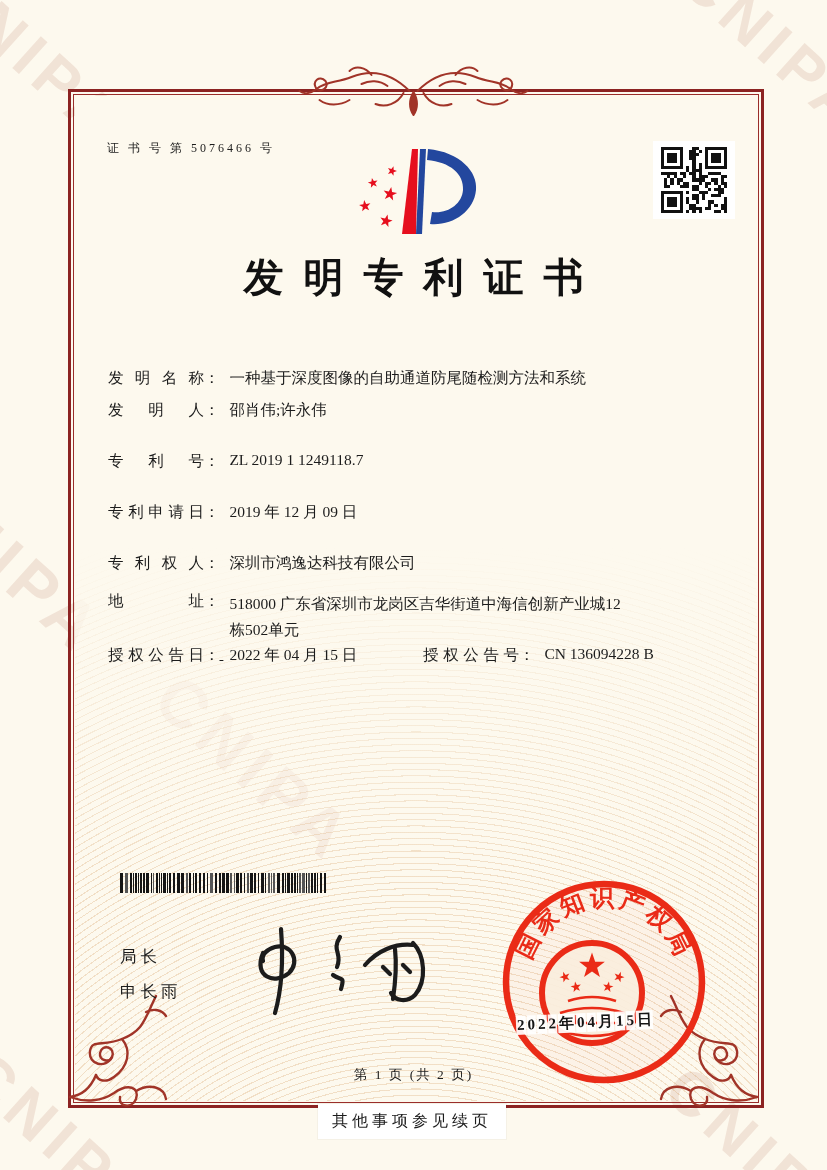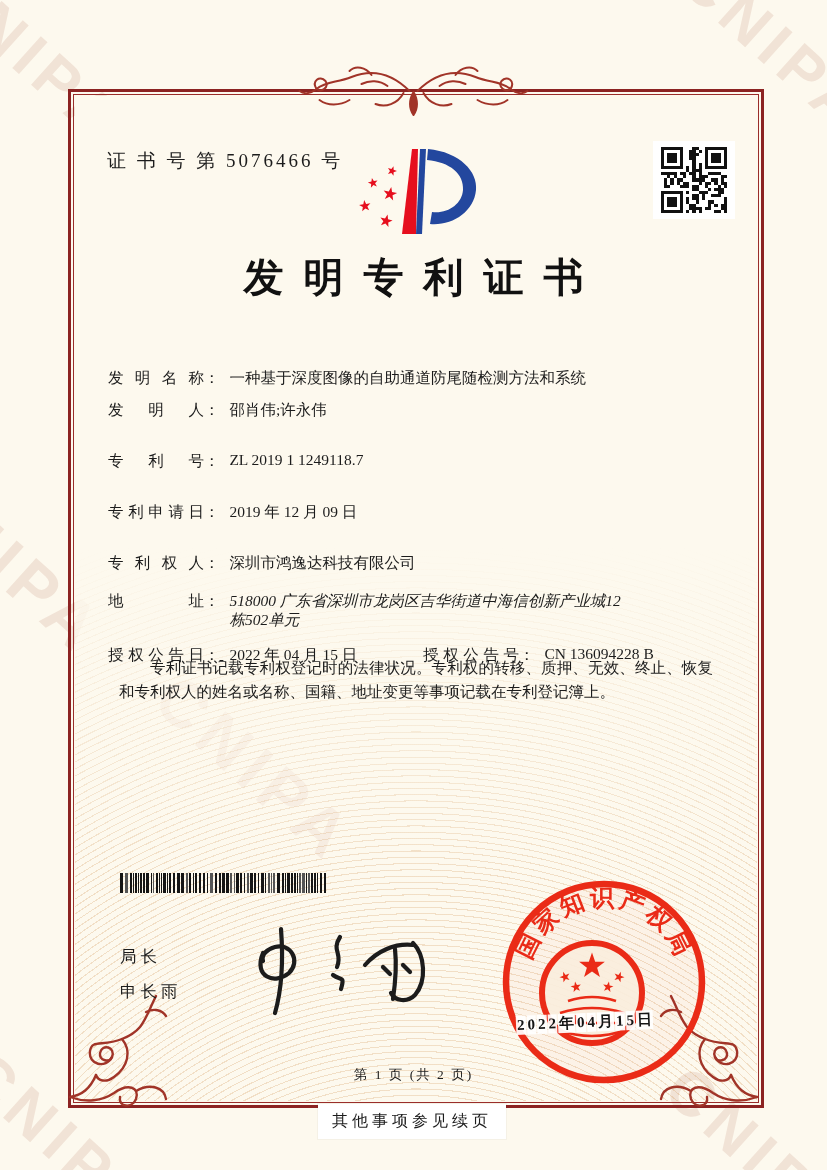--- a/index.html
+++ b/index.html
@@ -13,28 +13,28 @@
   
   .frame{position:absolute;left:68px;top:89px;width:690px;height:1013px;
          border:3px solid #8c2322;}
   .frame-inner{position:absolute;left:2px;top:2px;right:2px;bottom:2px;
          border:1px solid #9a2d2a;}
   .guilloche{position:absolute;left:4px;top:4px;right:4px;bottom:4px;
      background:
        linear-gradient(180deg,#fdf9ee 0%,#fdf9ee 45%,rgba(253,249,238,0) 78%),
        repeating-radial-gradient(120% 85% at 50% 135%,rgba(212,154,92,0.28) 0 1px,rgba(212,154,92,0) 1px 6px);}
   
-  .certno{left:107px;top:148px;font-size:19px;letter-spacing:3px;}
+  .certno{left:107px;top:140px;font-size:12px;letter-spacing:3px;}
   .title{left:0;top:250px;width:827px;text-align:center;font-size:40px;font-weight:bold;
          letter-spacing:20px;padding-left:20px;box-sizing:border-box;color:#111;}
   .row{position:absolute;left:108px;font-size:15.5px;white-space:nowrap;}
   .flabel{display:inline-block;width:96px;text-align:justify;text-align-last:justify;vertical-align:top;}
   .colon{display:inline-block;vertical-align:top;}
   .fvalue{display:inline-block;margin-left:6px;vertical-align:top;}
-  .fvalue.wrap{white-space:normal;width:405px;line-height:19px;font-style:italic;}
+  .fvalue.wrap{white-space:normal;width:405px;line-height:26px;}
   .paras{position:absolute;left:119px;top:656px;width:594px;font-size:15.5px;
          line-height:23.5px;text-align:justify;}
   .paras p{margin:0;text-indent:2em;}
   .signer{left:120px;font-size:16.5px;letter-spacing:4px;}
   .pagenote{left:0;top:1066px;width:827px;text-align:center;font-size:13.5px;letter-spacing:2px;}
   .contbox{left:318px;top:1104px;background:#ffffff;padding:7px 14px;font-size:16px;
            letter-spacing:4px;box-shadow:0 0 0 1px rgba(0,0,0,0.03);}
   
   .qrbox{left:653px;top:141px;width:82px;height:78px;background:#fff;}
   .qrbox svg{position:absolute;left:8px;top:6px;}
@@ -293,21 +293,20 @@
 <div class="row" style="top:645px;text-decoration:underline;">
   <span class="flabel">授权公告日</span><span class="colon">：</span>
   <span class="fvalue">2022 年 04 月 15 日</span>
 </div>
 <div class="row" style="left:423px;top:645px;">
   <span class="flabel">授权公告号</span><span class="colon">：</span>
   <span class="fvalue">CN 136094228 B</span>
 </div>
 
 <div class="paras">
-  <p>专利证书记载专利权登记时的法律状况。专利权的转移、质押、无效、终止、恢复和专利权人的姓名或名称、国籍、地址变更等事项记载在专利登记簿上。</p>
 </div>
 
 <div class="abs barcode" id="barcode"><i style="width: 3px; margin-right: 2px; background: rgb(21, 21, 21);"></i><i style="width: 3px; margin-right: 2px; background: rgb(85, 85, 85);"></i><i style="width: 2px; margin-right: 1px; background: rgb(21, 21, 21);"></i><i style="width: 1px; margin-right: 1px; background: rgb(21, 21, 21);"></i><i style="width: 2px; margin-right: 1px; background: rgb(21, 21, 21);"></i><i style="width: 1px; margin-right: 1px; background: rgb(21, 21, 21);"></i><i style="width: 2px; margin-right: 1px; background: rgb(21, 21, 21);"></i><i style="width: 2px; margin-right: 1px; background: rgb(21, 21, 21);"></i><i style="width: 3px; margin-right: 2px; background: rgb(21, 21, 21);"></i><i style="width: 1px; margin-right: 1px; background: rgb(21, 21, 21);"></i><i style="width: 1px; margin-right: 2px; background: rgb(85, 85, 85);"></i><i style="width: 2px; margin-right: 1px; background: rgb(21, 21, 21);"></i><i style="width: 1px; margin-right: 1px; background: rgb(21, 21, 21);"></i><i style="width: 1px; margin-right: 1px; background: rgb(21, 21, 21);"></i><i style="width: 3px; margin-right: 1px; background: rgb(21, 21, 21);"></i><i style="width: 1px; margin-right: 1px; background: rgb(21, 21, 21);"></i><i style="width: 2px; margin-right: 2px; background: rgb(21, 21, 21);"></i><i style="width: 2px; margin-right: 2px; background: rgb(21, 21, 21);"></i><i style="width: 3px; margin-right: 1px; background: rgb(21, 21, 21);"></i><i style="width: 3px; margin-right: 2px; background: rgb(21, 21, 21);"></i><i style="width: 2px; margin-right: 1px; background: rgb(85, 85, 85);"></i><i style="width: 2px; margin-right: 2px; background: rgb(21, 21, 21);"></i><i style="width: 1px; margin-right: 1px; background: rgb(21, 21, 21);"></i><i style="width: 2px; margin-right: 2px; background: rgb(21, 21, 21);"></i><i style="width: 2px; margin-right: 2px; background: rgb(21, 21, 21);"></i><i style="width: 2px; margin-right: 2px; background: rgb(21, 21, 21);"></i><i style="width: 1px; margin-right: 2px; background: rgb(21, 21, 21);"></i><i style="width: 3px; margin-right: 2px; background: rgb(85, 85, 85);"></i><i style="width: 2px; margin-right: 2px; background: rgb(21, 21, 21);"></i><i style="width: 2px; margin-right: 1px; background: rgb(21, 21, 21);"></i><i style="width: 3px; margin-right: 1px; background: rgb(21, 21, 21);"></i><i style="width: 3px; margin-right: 1px; background: rgb(21, 21, 21);"></i><i style="width: 2px; margin-right: 2px; background: rgb(85, 85, 85);"></i><i style="width: 1px; margin-right: 1px; background: rgb(85, 85, 85);"></i><i style="width: 3px; margin-right: 1px; background: rgb(21, 21, 21);"></i><i style="width: 2px; margin-right: 2px; background: rgb(21, 21, 21);"></i><i style="width: 1px; margin-right: 2px; background: rgb(21, 21, 21);"></i><i style="width: 2px; margin-right: 1px; background: rgb(85, 85, 85);"></i><i style="width: 3px; margin-right: 1px; background: rgb(21, 21, 21);"></i><i style="width: 2px; margin-right: 2px; background: rgb(21, 21, 21);"></i><i style="width: 1px; margin-right: 2px; background: rgb(21, 21, 21);"></i><i style="width: 3px; margin-right: 1px; background: rgb(21, 21, 21);"></i><i style="width: 1px; margin-right: 2px; background: rgb(21, 21, 21);"></i><i style="width: 2px; margin-right: 1px; background: rgb(85, 85, 85);"></i><i style="width: 1px; margin-right: 1px; background: rgb(85, 85, 85);"></i><i style="width: 2px; margin-right: 2px; background: rgb(85, 85, 85);"></i><i style="width: 3px; margin-right: 2px; background: rgb(21, 21, 21);"></i><i style="width: 2px; margin-right: 1px; background: rgb(21, 21, 21);"></i><i style="width: 1px; margin-right: 1px; background: rgb(21, 21, 21);"></i><i style="width: 3px; margin-right: 1px; background: rgb(21, 21, 21);"></i><i style="width: 2px; margin-right: 1px; background: rgb(21, 21, 21);"></i><i style="width: 2px; margin-right: 1px; background: rgb(21, 21, 21);"></i><i style="width: 1px; margin-right: 1px; background: rgb(21, 21, 21);"></i><i style="width: 2px; margin-right: 1px; background: rgb(85, 85, 85);"></i><i style="width: 3px; margin-right: 1px; background: rgb(85, 85, 85);"></i><i style="width: 1px; margin-right: 1px; background: rgb(21, 21, 21);"></i><i style="width: 2px; margin-right: 1px; background: rgb(85, 85, 85);"></i><i style="width: 2px; margin-right: 1px; background: rgb(21, 21, 21);"></i><i style="width: 2px; margin-right: 1px; background: rgb(21, 21, 21);"></i><i style="width: 1px; margin-right: 2px; background: rgb(21, 21, 21);"></i><i style="width: 2px; margin-right: 2px; background: rgb(21, 21, 21);"></i><i style="width: 2px; margin-right: 2px; background: rgb(21, 21, 21);"></i></div>
 
 <div class="abs signer" style="top:946px;">局长</div>
 <div class="abs signer" style="top:981px;">申长雨</div>
 
 <svg class="abs" style="left:245px;top:915px;" width="195" height="110" viewBox="0 0 195 110">
   <g stroke="#1c1c1c" fill="none" stroke-width="4.2" stroke-linecap="round" stroke-linejoin="round">
     <path d="M18,38 C8,62 30,70 44,58 C56,46 46,28 30,32 C22,34 16,40 18,46"></path>

